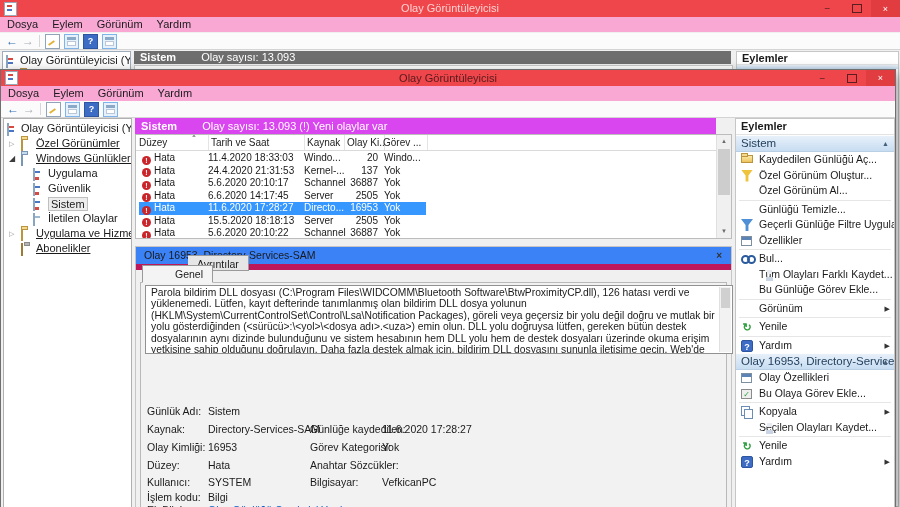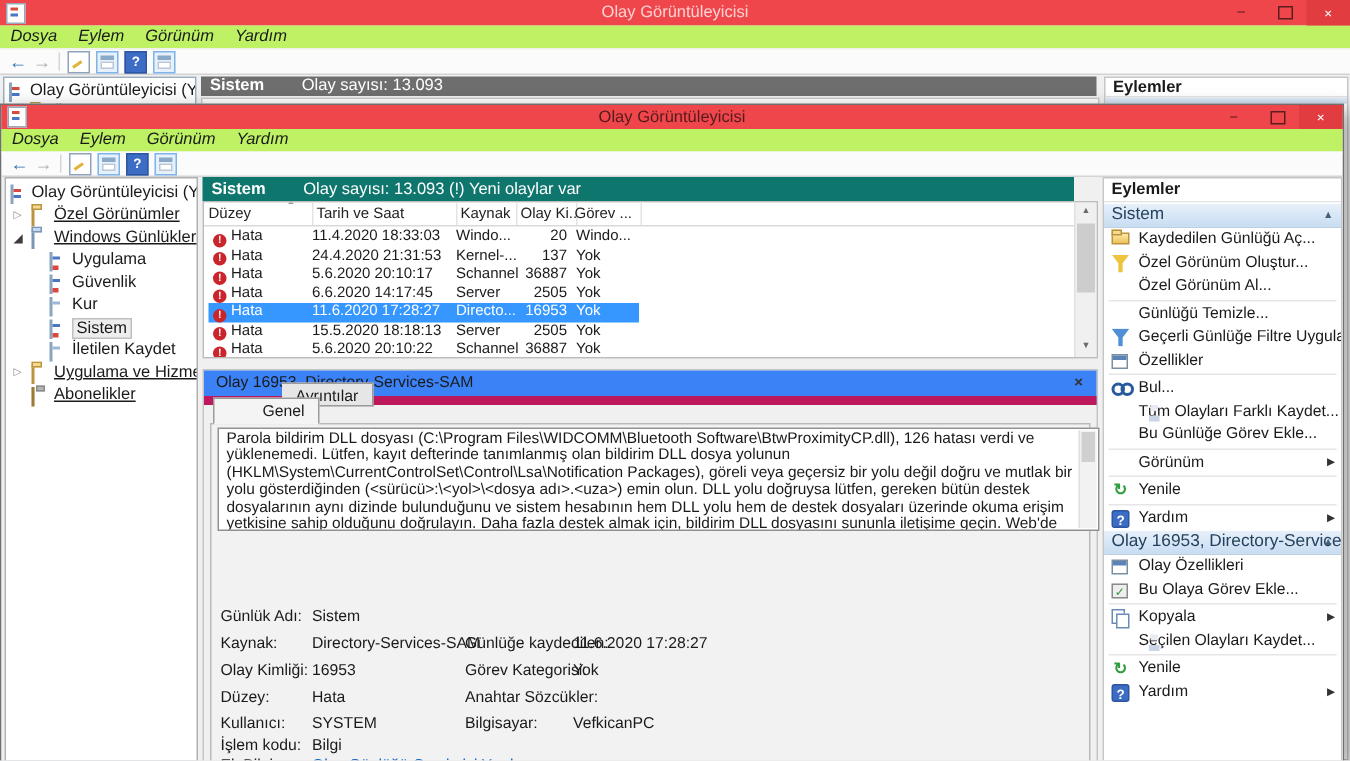--- a/index.html
+++ b/index.html
@@ -9,21 +9,21 @@
   
   .titlebar{position:absolute;left:0;right:0;top:0;background:#ee464b;display:flex;align-items:center;}
   .title-center{position:absolute;left:0;right:0;text-align:center;font-size:11px;}
   .appico{width:11px;height:12px;margin-left:4px;background:#fff;border:1px solid #9aa7b8;position:relative;flex:0 0 auto;z-index:2;}
   .appico::before{content:"";position:absolute;left:2px;top:2px;width:5px;height:2px;background:#d84a3f;}
   .appico::after{content:"";position:absolute;left:2px;top:6px;width:5px;height:2px;background:#4a76c4;}
   .caps{position:absolute;right:0;top:0;bottom:0;display:flex;z-index:3;}
   .cap{width:29px;display:flex;align-items:center;justify-content:center;font-size:10px;color:#5a1e20;}
   .cap .maxbox{width:8px;height:7px;border:1px solid #5a1e20;display:inline-block;}
   .cap.close{background:#e13c40;color:#fff;font-size:9px;}
-  .menubar{position:absolute;left:0;right:0;background:#bef264;border-bottom:1px solid #f0f0f0;display:flex;align-items:flex-end;font-style:italic;}
+  .menubar{position:absolute;left:0;right:0;background:#f9a8d4;border-bottom:1px solid #f0f0f0;display:flex;align-items:flex-end;}
   .menu-item{padding:0 7px;line-height:15px;font-size:11px;}
   .toolbar{position:absolute;left:0;right:0;background:#fbfbfb;border-bottom:1px solid #d4d4d4;display:flex;align-items:center;padding-left:4px;}
   .tb-arrow{font-size:12px;font-weight:bold;width:16px;text-align:center;line-height:14px;}
   .tb-back{color:#2f6fb4;}
   .tb-fwd{color:#a9aeb4;}
   .tb-sep{width:1px;height:12px;background:#d6d6d6;margin:0 3px;}
   .tb-ico{position:relative;width:13px;height:13px;margin:0 2px;}
   .tb-doc{background:#fff;border:1px solid #8fa3bb;}
   .tb-doc::after{content:"";position:absolute;left:2px;top:7px;width:7px;height:2px;background:#e2b23a;transform:rotate(-35deg);}
   .tb-win{background:#e7f1fb;border:1px solid #7eb4ea;}
@@ -75,21 +75,21 @@
   .ti-log-event{width:9px;height:11px;background:#fff;border:1px solid #8aa5c0;position:relative;}
   .ti-log-event::before{content:"";position:absolute;left:1px;top:2px;width:5px;height:2px;background:#4a76c4;}
   .ti-log-event::after{content:"";position:absolute;left:1px;bottom:1px;width:4px;height:3px;background:#d84a3f;}
   .ti-log-plain{width:9px;height:11px;background:#fff;border:1px solid #8aa5c0;position:relative;}
   .ti-log-plain::before{content:"";position:absolute;left:1px;top:2px;width:5px;height:2px;background:#9db8d2;}
   .ti-subscriptions{width:10px;height:11px;background:#f3ecd8;border:1px solid #9a7a35;position:relative;}
   .ti-subscriptions::before{content:"";position:absolute;left:2px;top:-2px;width:4px;height:2px;background:#b5b5b5;border:1px solid #8a8a8a;}
 
   
   .center-panel{position:absolute;left:134px;top:0;width:597px;bottom:0;}
-  .status-bar{position:absolute;left:0;right:16px;top:0;height:16px;background:#0f766e;color:#fff;line-height:16px;white-space:nowrap;overflow:hidden;}
+  .status-bar{position:absolute;left:0;right:16px;top:0;height:16px;background:#d946ef;color:#fff;line-height:16px;white-space:nowrap;overflow:hidden;}
   .sb-scope{margin-left:6px;font-weight:bold;}
   .sb-status{margin-left:22px;}
   .event-table{position:absolute;left:0;right:0;top:16px;height:105px;background:#fff;border:1px solid #bcbcbc;box-sizing:border-box;overflow:hidden;}
   .thead{position:absolute;left:0;right:14px;top:0;height:15px;background:#fff;border-bottom:1px solid #dadada;}
   .th{position:absolute;top:0;bottom:0;border-right:1px solid #e4e4e4;padding-left:3px;font-size:10px;line-height:15px;color:#222;white-space:nowrap;overflow:hidden;}
   .th0{left:0;width:69px;}.th1{left:72px;width:93px;}.th2{left:168px;width:37px;}.th3{left:208px;width:37px;}.th4{left:244px;width:44px;}
   .sort-glyph{position:absolute;left:55px;top:-3px;font-size:6px;color:#9a9a9a;}
   .rows{position:absolute;left:0;right:14px;top:17px;bottom:0;}
   .ev-row{position:relative;height:12.5px;line-height:12.5px;font-size:10px;margin-left:3px;width:287px;white-space:nowrap;}
   .ev-row.selected{background:#3597ff;color:#fff;}
@@ -245,23 +245,22 @@
       <div class="tree-panel">
         <div class="tree-row tree-root">
           <span class="ticon ti-root"></span>
           <span class="tree-label">Olay Görüntüleyicisi (Yerel)</span>
         </div>
         <div id="tree-items">
             <div class="tree-row indent1"><span class="tree-arrow">▷</span><span class="ticon ti-folder"></span><span class="tree-label">Özel Görünümler</span></div>
             <div class="tree-row indent1"><span class="tree-arrow exp">◢</span><span class="ticon ti-folder-blue"></span><span class="tree-label">Windows Günlükleri</span></div>
             <div class="tree-row indent2"><span class="ticon ti-log-event"></span><span class="tree-label">Uygulama</span></div>
             <div class="tree-row indent2"><span class="ticon ti-log-event"></span><span class="tree-label">Güvenlik</span></div>
-            <div class="tree-row indent2"><span class="ticon ti-log-plain"></span><span class="tree-label">Kur</span></div>
             <div class="tree-row indent2"><span class="ticon ti-log-event"></span><span class="tree-label sel">Sistem</span></div>
-            <div class="tree-row indent2"><span class="ticon ti-log-plain"></span><span class="tree-label">İletilen Kaydet</span></div>
+            <div class="tree-row indent2"><span class="ticon ti-log-plain"></span><span class="tree-label">İletilen Olaylar</span></div>
             <div class="tree-row indent1"><span class="tree-arrow">▷</span><span class="ticon ti-folder"></span><span class="tree-label">Uygulama ve Hizmet Günlük</span></div>
             <div class="tree-row indent1"><span class="ticon ti-subscriptions"></span><span class="tree-label">Abonelikler</span></div>
           </div>
       </div>
 
       <div class="center-panel">
         <div class="status-bar">
           <span class="sb-scope">Sistem</span>
           <span class="sb-status">Olay sayısı: 13.093 (!) Yeni olaylar var</span>
         </div>

